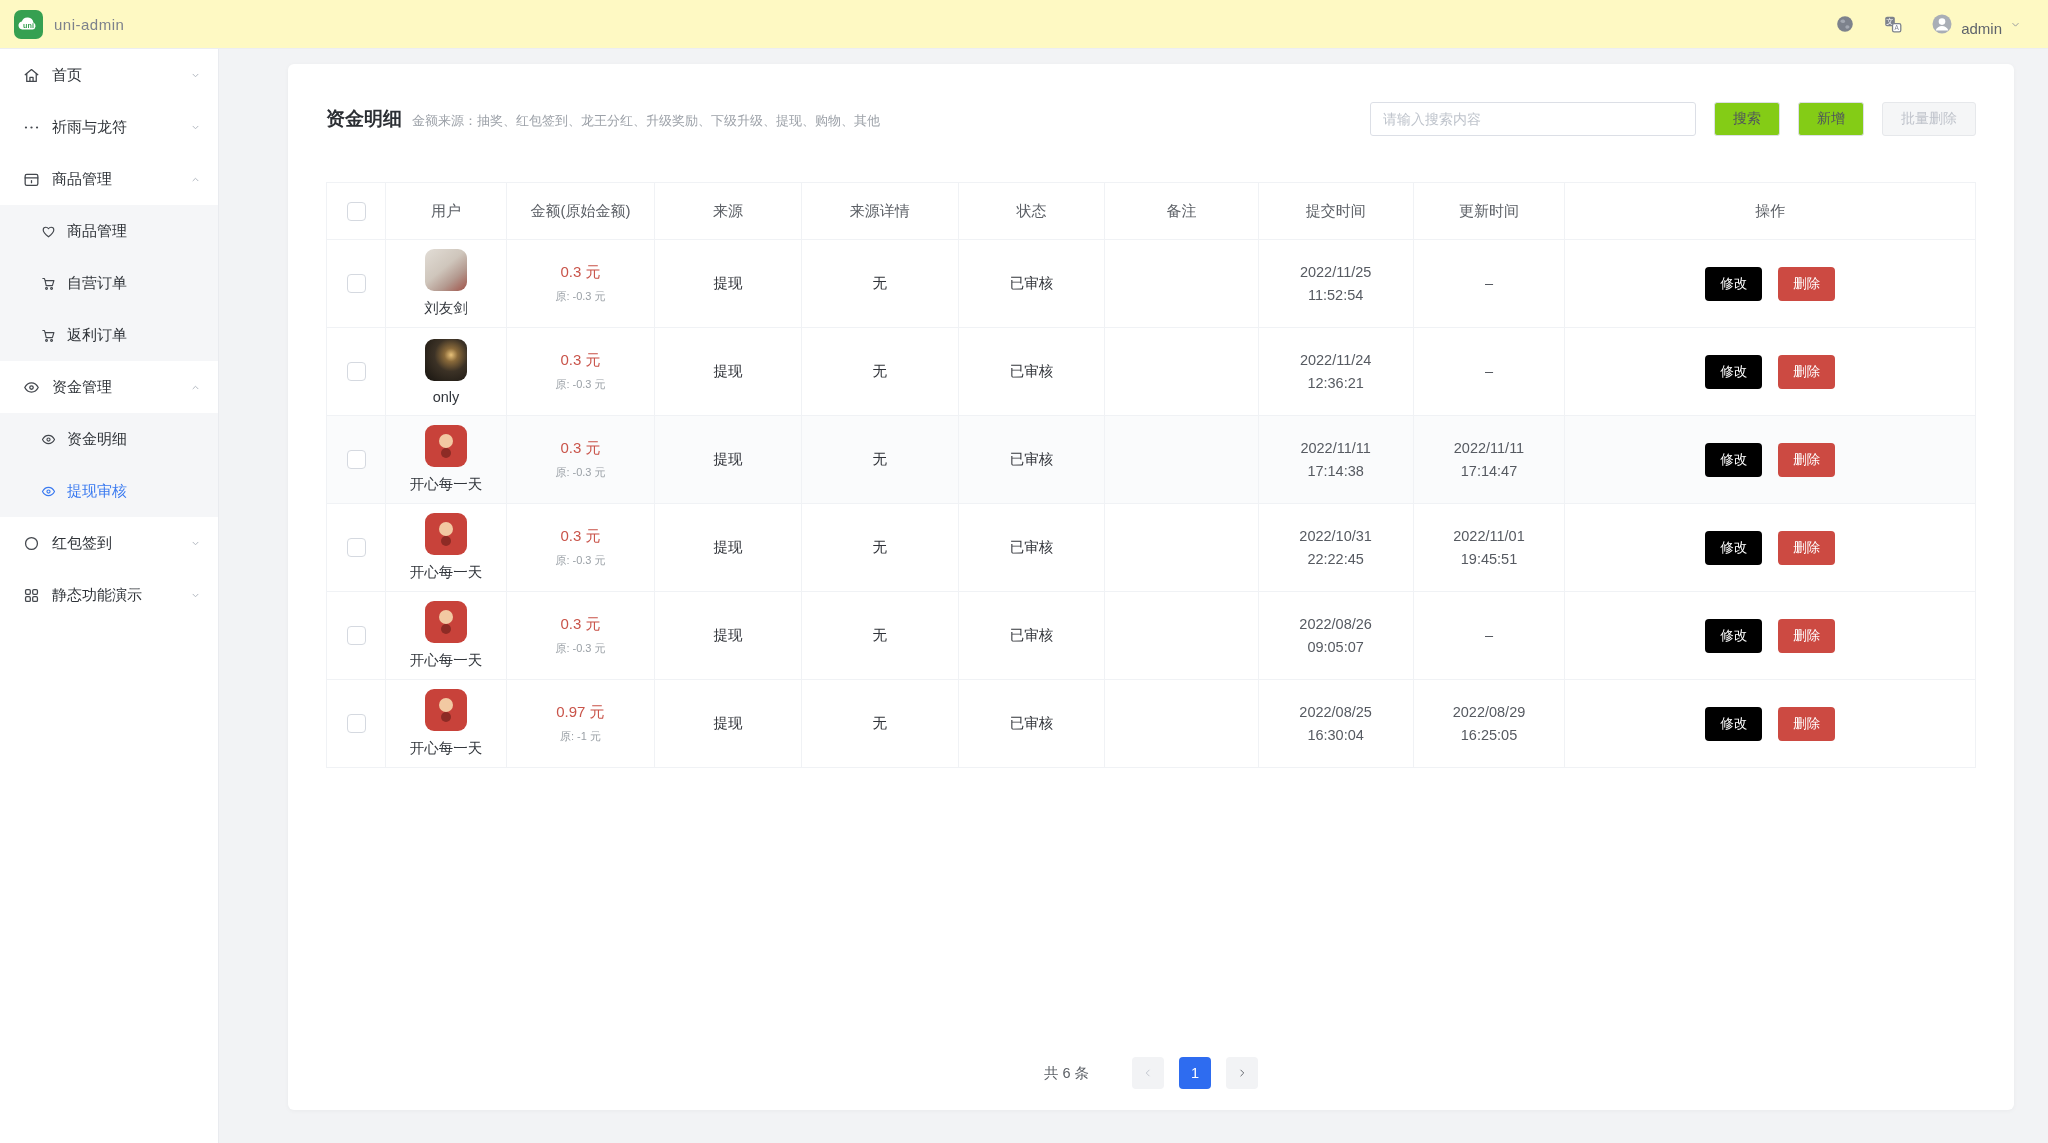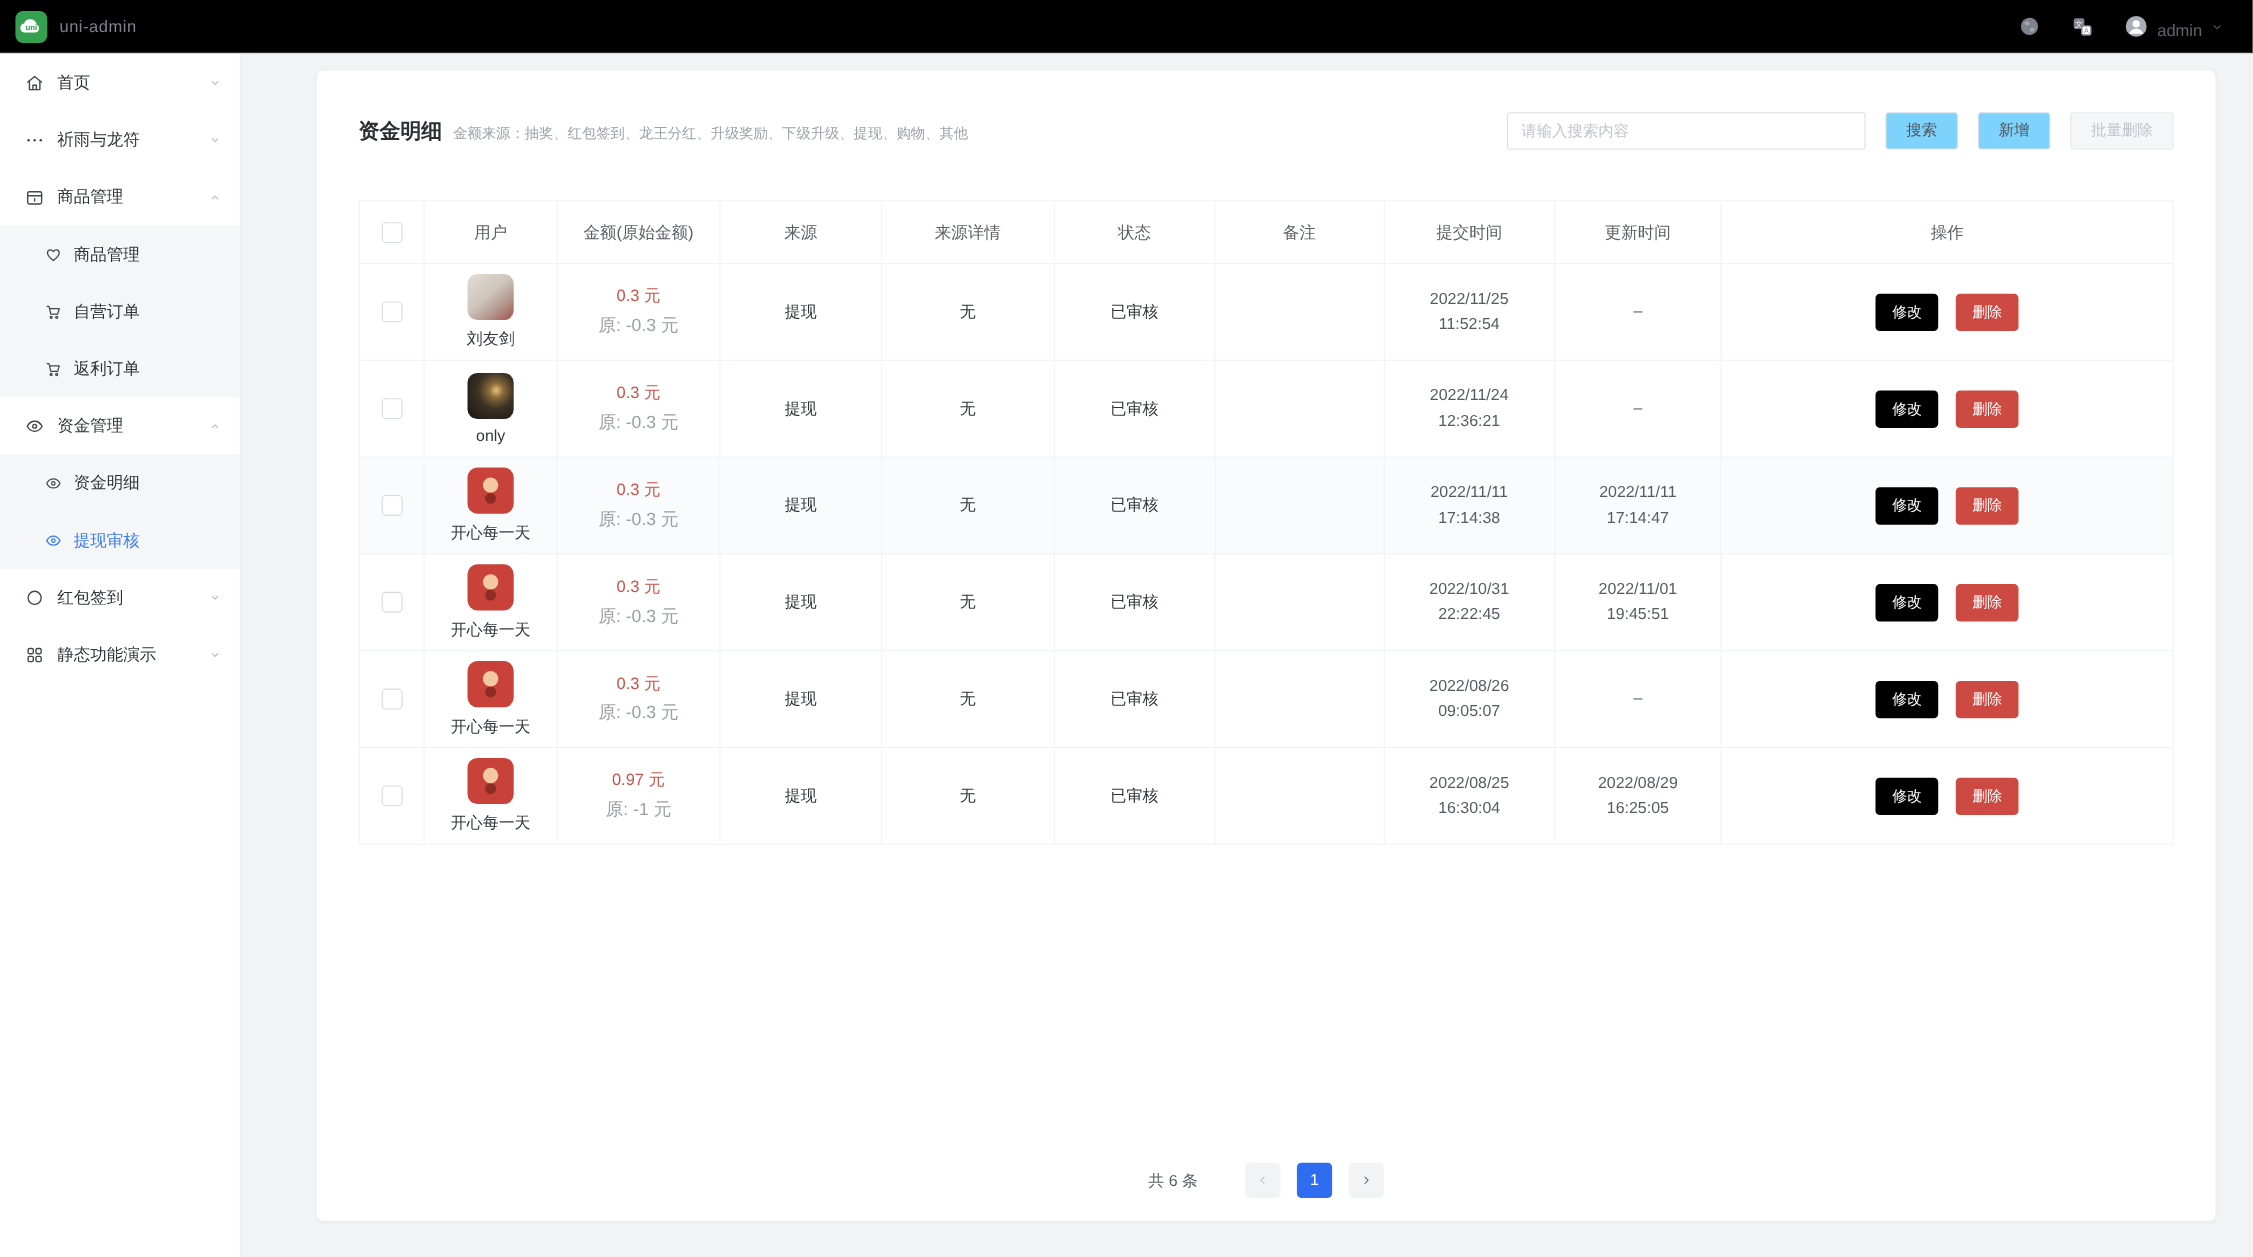--- a/index.html
+++ b/index.html
@@ -6,21 +6,21 @@
   html,body { width:2048px; height:1143px; overflow:hidden; }
   body {
     font-family: "Liberation Sans", "DejaVu Sans", sans-serif;
     background:#f2f3f5; color:#303339; position:relative;
   }
   svg { display:block; }
   .ic { stroke:currentColor; fill:none; stroke-width:1.6; stroke-linecap:round; stroke-linejoin:round; }
 
   
   .topbar {
-    position:absolute; top:0; left:0; right:0; height:49px; background:#000000;
+    position:absolute; top:0; left:0; right:0; height:49px; background:#fef9c3;
     border-bottom:1px solid #eceef1; display:flex; align-items:center; padding:0 26px 0 14px; z-index:20;gap:46px;
   }
   .brand-wrap { display:flex; align-items:center; gap:11px; }
   .logo { width:29px; height:29px; border-radius:7px; background:#36a051; position:relative; }
   .brand { font-size:15px; color:#7d828c; letter-spacing:.5px; }
   .topbar-right { margin-left:auto; display:flex; align-items:center; gap:26px; }
   .tb-icon { width:22px; height:22px; color:#7d828c; cursor:pointer; }
   .user-chip { display:flex; align-items:center; gap:7px; cursor:pointer; color:#606ènne266; }
   .user-chip { color:#606266; }
   .user-chip .uname { font-size:15px; color:#5f646c; }
@@ -53,21 +53,21 @@
   .title-block { display:flex; align-items:baseline; gap:10px; min-width:0; }
   .page-title { font-size:19px; font-weight:bold; color:#2b2e33; white-space:nowrap; }
   .page-subtitle { font-size:13px; color:#9ca1a8; white-space:nowrap; }
   .toolbar { margin-left:auto; display:flex; align-items:center; gap:18px; flex:none; }
   .search-input {
     width:326px; height:34px; border:1px solid #dcdfe6; border-radius:3px; padding:0 12px;
     font-size:14px; color:#b91c1c; outline:none; font-family:inherit; background:#fff;
   }
   .search-input::placeholder { color:#bfc4cc; }
   .btn {
-    height:34px; padding:0 18px; background:#7dd3fc; border:1px solid #dcdfe6; border-radius:3px;
+    height:34px; padding:0 18px; background:#84cc16; border:1px solid #dcdfe6; border-radius:3px;
     font-size:14px; color:#50555c; cursor:pointer; font-family:inherit;
   }
   .btn.disabled { background:#f5f6f7; color:#c0c4cc; border-color:#e6e8eb; cursor:not-allowed; }
 
   
   table.grid { width:100%; margin-top:46px; border-collapse:collapse; table-layout:fixed; border:1px solid #f0f2f5; }
   .grid th {
     height:57px; font-weight:normal; font-size:15px; color:#5c6066;
     border-right:1px solid #f0f2f5; border-bottom:1px solid #f0f2f5; text-align:center; background:#fff;
   }
@@ -84,21 +84,21 @@
   .avatar { width:42px; height:42px; border-radius:9px; margin:0 auto; position:relative; overflow:hidden; }
   .avatar[data-avatar="liu"] { background:linear-gradient(140deg,#e2ddd6 0%,#cfc6bc 45%,#b49a90 70%,#a05248 100%); }
   .avatar[data-avatar="only"] { background:radial-gradient(circle at 62% 38%, #e8c27a 0%, #8a6a3a 18%, #3c3226 45%, #16130f 100%); }
   .avatar[data-avatar="mascot"] { background:#c8423a; }
   .avatar[data-avatar="mascot"]::before {
     content:""; position:absolute; left:50%; top:22%; width:14px; height:14px; margin-left:-7px;
     border-radius:50%; background:#f2c9a2; box-shadow:0 12px 0 -2px #8d2b25;
   }
   .uname { margin-top:8px; font-size:14.5px; color:#32363c; }
   .amt { font-size:15px; color:#c9544a; }
-  .amt-sub { margin-top:7px; font-size:16px; color:#9aa0a6; }
+  .amt-sub { margin-top:7px; font-size:11px; color:#9aa0a6; }
   .status-ok { color:#4fae52; }
   .dline { color:#565a61; line-height:1.55; }
   .act-btn {
     display:inline-block; border:none; border-radius:4px; color:#fff; font-size:13.5px;
     padding:8px 15px; margin:0 8px; cursor:pointer; font-family:inherit;
   }
   .act-edit { background:#000000; }
   .act-del { background:#cc4a42; }
 
   

